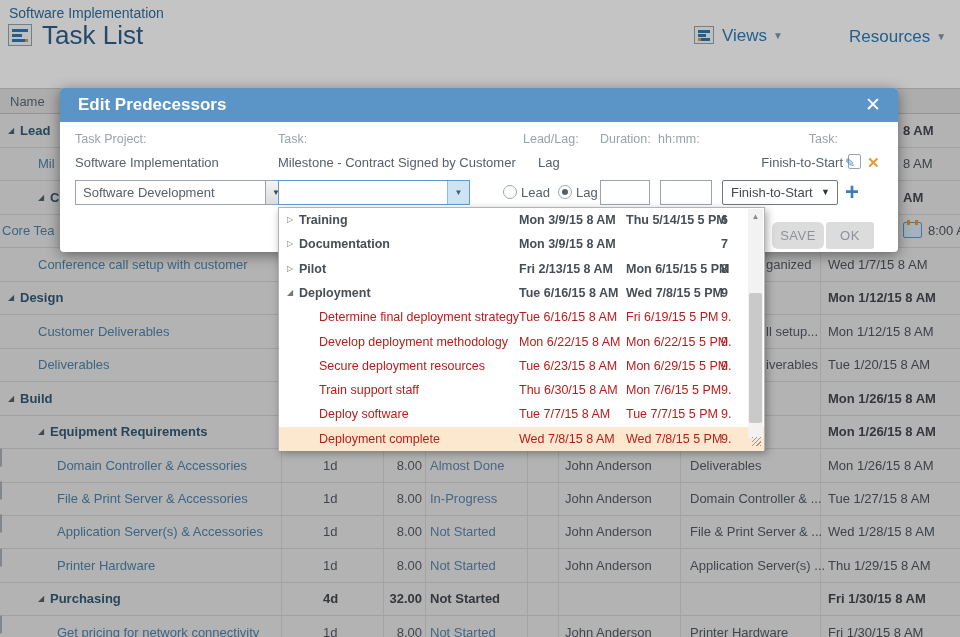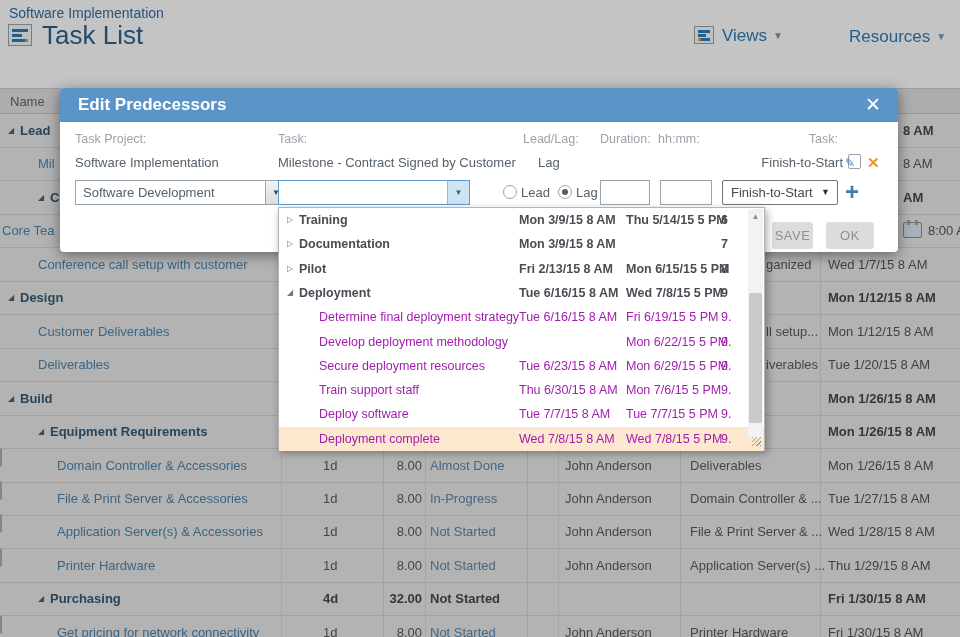--- a/index.html
+++ b/index.html
@@ -110,29 +110,29 @@
   .plus-icon { position:absolute; left:785px; top:90px; font-size:24px; font-weight:bold;
     color:#3f7cba; cursor:pointer; }
   .edit-icon { position:absolute; left:788px; top:66px; width:13px; height:15px; background:#fdfdfd;
     border:1px solid #9aa4ad; border-radius:2px; cursor:pointer; }
   .edit-icon::after { content:"✎"; position:absolute; left:-4px; top:1px; font-size:12px; color:#4a86c5; }
   .x-icon { position:absolute; left:807px; top:66px; font-size:15px; font-weight:bold;
     color:#e8973a; cursor:pointer; }
   .mbtn { position:absolute; top:134px; height:27px; background:#dcdcdc; border:none;
     border-radius:3px; font-size:13px; color:#8d9297; font-family:"Liberation Sans",sans-serif;
     cursor:pointer; letter-spacing:0.5px; }
-  .btn-save { left:712px; width:41px; }
+  .btn-save { left:712px; width:52px;border-radius:6px; }
   .btn-ok { left:766px; width:48px; }
 
   
   .ddl { position:absolute; left:278px; top:207px; width:487px; height:243px; z-index:20;
     background:#ffffff; border:1px solid #b3b3b3; box-shadow:2px 3px 8px rgba(0,0,0,0.35); }
   .ddl-row { position:absolute; left:0; width:485px; height:24.3px; cursor:pointer; }
   .ddl-row.hl { background:#fce8cf; }
-  .ddl-cell { position:absolute; top:0; line-height:24.3px; font-size:12.5px; color:#a21caf; white-space:nowrap; }
+  .ddl-cell { position:absolute; top:0; line-height:24.3px; font-size:12.5px; color:#b91c1c; white-space:nowrap; }
   .ddl-row.parent .ddl-cell { font-weight:bold; color:#474e55; }
   .ddl-arrow { position:absolute; top:0; line-height:24.3px; font-size:8px; color:#777; }
   .dname0 { left:20px; } .dname1 { left:40px; }
   .dstart { left:240px; } .dend { left:347px; }
   .dnum { left:442px; width:20px; }
   .ddl-sb { position:absolute; right:1px; top:1px; width:15px; height:229px; background:#f2f2f2; }
   .ddl-sb .up { position:absolute; left:0; top:0; width:15px; height:16px; text-align:center;
     line-height:16px; font-size:8px; color:#8a8a8a; cursor:pointer; }
   .ddl-sb .thumb { position:absolute; left:1px; top:84px; width:13px; height:130px;
     background:#c9c9c9; border-radius:2px; cursor:pointer; }
@@ -328,20 +328,21 @@
           <span class="ddl-cell dnum">9</span>
         </div>
         <div class="ddl-row" style="top: 97.2px;">
           <span class="ddl-cell dname1">Determine final deployment strategy</span>
           <span class="ddl-cell dstart">Tue 6/16/15 8 AM</span>
           <span class="ddl-cell dend">Fri 6/19/15 5 PM</span>
           <span class="ddl-cell dnum">9.</span>
         </div>
         <div class="ddl-row" style="top: 121.5px;">
           <span class="ddl-cell dname1">Develop deployment methodology</span>
+          <span class="ddl-cell dstart">Mon 6/22/15 8 AM</span>
           <span class="ddl-cell dend">Mon 6/22/15 5 PM</span>
           <span class="ddl-cell dnum">9.</span>
         </div>
         <div class="ddl-row" style="top: 145.8px;">
           <span class="ddl-cell dname1">Secure deployment resources</span>
           <span class="ddl-cell dstart">Tue 6/23/15 8 AM</span>
           <span class="ddl-cell dend">Mon 6/29/15 5 PM</span>
           <span class="ddl-cell dnum">9.</span>
         </div>
         <div class="ddl-row" style="top: 170.1px;">

